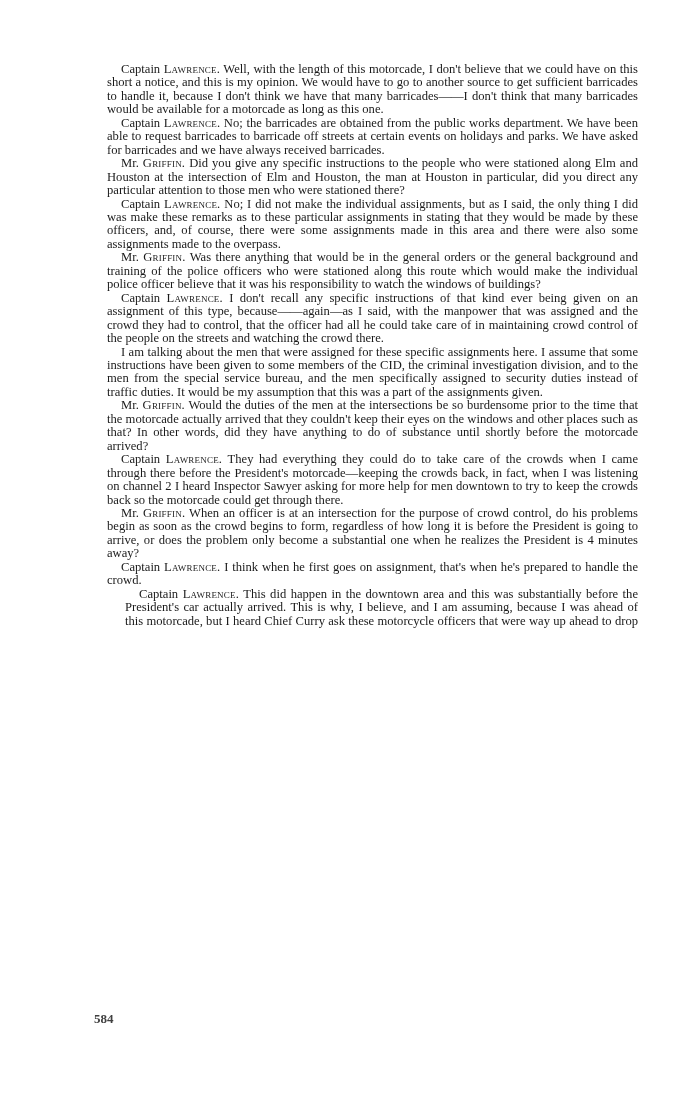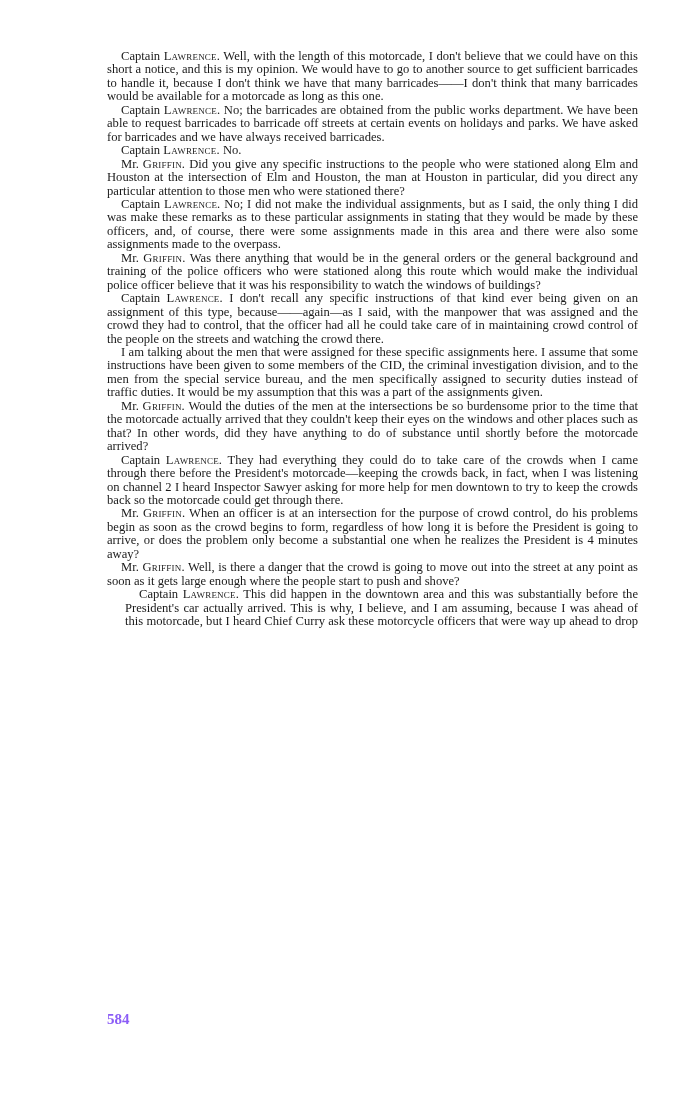--- a/index.html
+++ b/index.html
@@ -1,52 +1,51 @@
 <!DOCTYPE html>
 <html><head>
 <meta charset="utf-8">
 <style>
   html, body { margin: 0; padding: 0; background: #ffffff; }
   body { width: 684px; height: 1104px; position: relative; overflow: hidden; }
   .page {
     position: absolute;
     left: 107px;
-    top: 50px;
+    top: 63px;
     width: 531px;
     font-family: "Liberation Serif", "DejaVu Serif", serif;
     font-size: 12.6px;
     line-height: 13.45px;
     color: #1a1a1a;
     text-align: justify;
     hyphens: manual;
   }
   .page p { margin: 0; text-indent: 14px; }
   .speaker { font-variant: small-caps; letter-spacing: 0.2px; }
   .folio {
     position: absolute;
-    left: 107px;
+    left: 94px;
     top: 1011px;
     font-family: "Liberation Serif", "DejaVu Serif", serif;
-    font-size: 15px;
+    font-size: 13px;
     font-weight: bold;
-    color: #8b5cf6;
+    color: #404040;
   }
 </style>
 </head>
 <body>
 
 <div class="page">
   <p><span>Captain</span> <span class="speaker">Lawrence.</span><span> Well, with the length of this motorcade, I don't believe that we could have on this short a notice, and this is my opinion.  We would have to go to another source to get sufficient barricades to handle it, because I don't think we have that many barricades——I don't think that many barricades would be available for a motorcade as long as this one.</span></p>
   <p><span>Captain</span> <span class="speaker">Lawrence.</span><span> No; the barricades are obtained from the public works de­partment.  We have been able to request barricades to barricade off streets at certain events on holidays and parks.  We have asked for barricades and we have always received barricades.</span></p>
-  <p><span>Captain</span> <span class="speaker">Lawrence.</span><span> No.</span></p>
   <p><span>Mr.</span> <span class="speaker">Griffin.</span><span> Did you give any specific instructions to the people who were stationed along Elm and Houston at the intersection of Elm and Houston, the man at Houston in particular, did you direct any particular attention to those men who were stationed there?</span></p>
   <p><span>Captain</span> <span class="speaker">Lawrence.</span><span> No; I did not make the individual assignments, but as I said, the only thing I did was make these remarks as to these particular assign­ments in stating that they would be made by these officers, and, of course, there were some assignments made in this area and there were also some assignments made to the overpass.</span></p>
   <p><span>Mr.</span> <span class="speaker">Griffin.</span><span> Was there anything that would be in the general orders or the general background and training of the police officers who were stationed along this route which would make the individual police officer believe that it was his responsibility to watch the windows of buildings?</span></p>
   <p><span>Captain</span> <span class="speaker">Lawrence.</span><span> I don't recall any specific instructions of that kind ever being given on an assignment of this type, because——again—as I said, with the manpower that was assigned and the crowd they had to control, that the officer had all he could take care of in maintaining crowd control of the people on the streets and watching the crowd there.</span></p>
   <p><span>I am talking about the men that were assigned for these specific assignments here.  I assume that some instructions have been given to some members of the CID, the criminal investigation division, and to the men from the special service bureau, and the men specifically assigned to security duties instead of traffic duties.  It would be my assumption that this was a part of the assignments given.</span></p>
   <p><span>Mr.</span> <span class="speaker">Griffin.</span><span> Would the duties of the men at the intersections be so burden­some prior to the time that the motorcade actually arrived that they couldn't keep their eyes on the windows and other places such as that?  In other words, did they have anything to do of substance until shortly before the motorcade arrived?</span></p>
   <p><span>Captain</span> <span class="speaker">Lawrence.</span><span> They had everything they could do to take care of the crowds when I came through there before the President's motorcade—keeping the crowds back, in fact, when I was listening on channel 2 I heard Inspector Sawyer asking for more help for men downtown to try to keep the crowds back so the motorcade could get through there.</span></p>
   <p><span>Mr.</span> <span class="speaker">Griffin.</span><span> When an officer is at an intersection for the purpose of crowd control, do his problems begin as soon as the crowd begins to form, regardless of how long it is before the President is going to arrive, or does the problem only become a substantial one when he realizes the President is 4 minutes away?</span></p>
-  <p><span>Mr.</span> <span class="speaker">Griffin.</span><span> Well, is there a danger that the crowd is going to move out into the street at any point as soon as it gets large enough where the people start to push and shove?</span></p>
+  <p><span>Captain</span> <span class="speaker">Lawrence.</span><span> I think when he first goes on assignment, that's when he's prepared to handle the crowd.</span></p>
   <p style="text-align-last: justify; margin-left: 18px;"><span>Captain</span> <span class="speaker">Lawrence.</span><span> This did happen in the downtown area and this was substantially before the President's car actually arrived.  This is why, I be­lieve, and I am assuming, because I was ahead of this motorcade, but I heard Chief Curry ask these motorcycle officers that were way up ahead to drop</span></p>
 </div>
 
 <div class="folio">584</div>
 
 </body></html>

